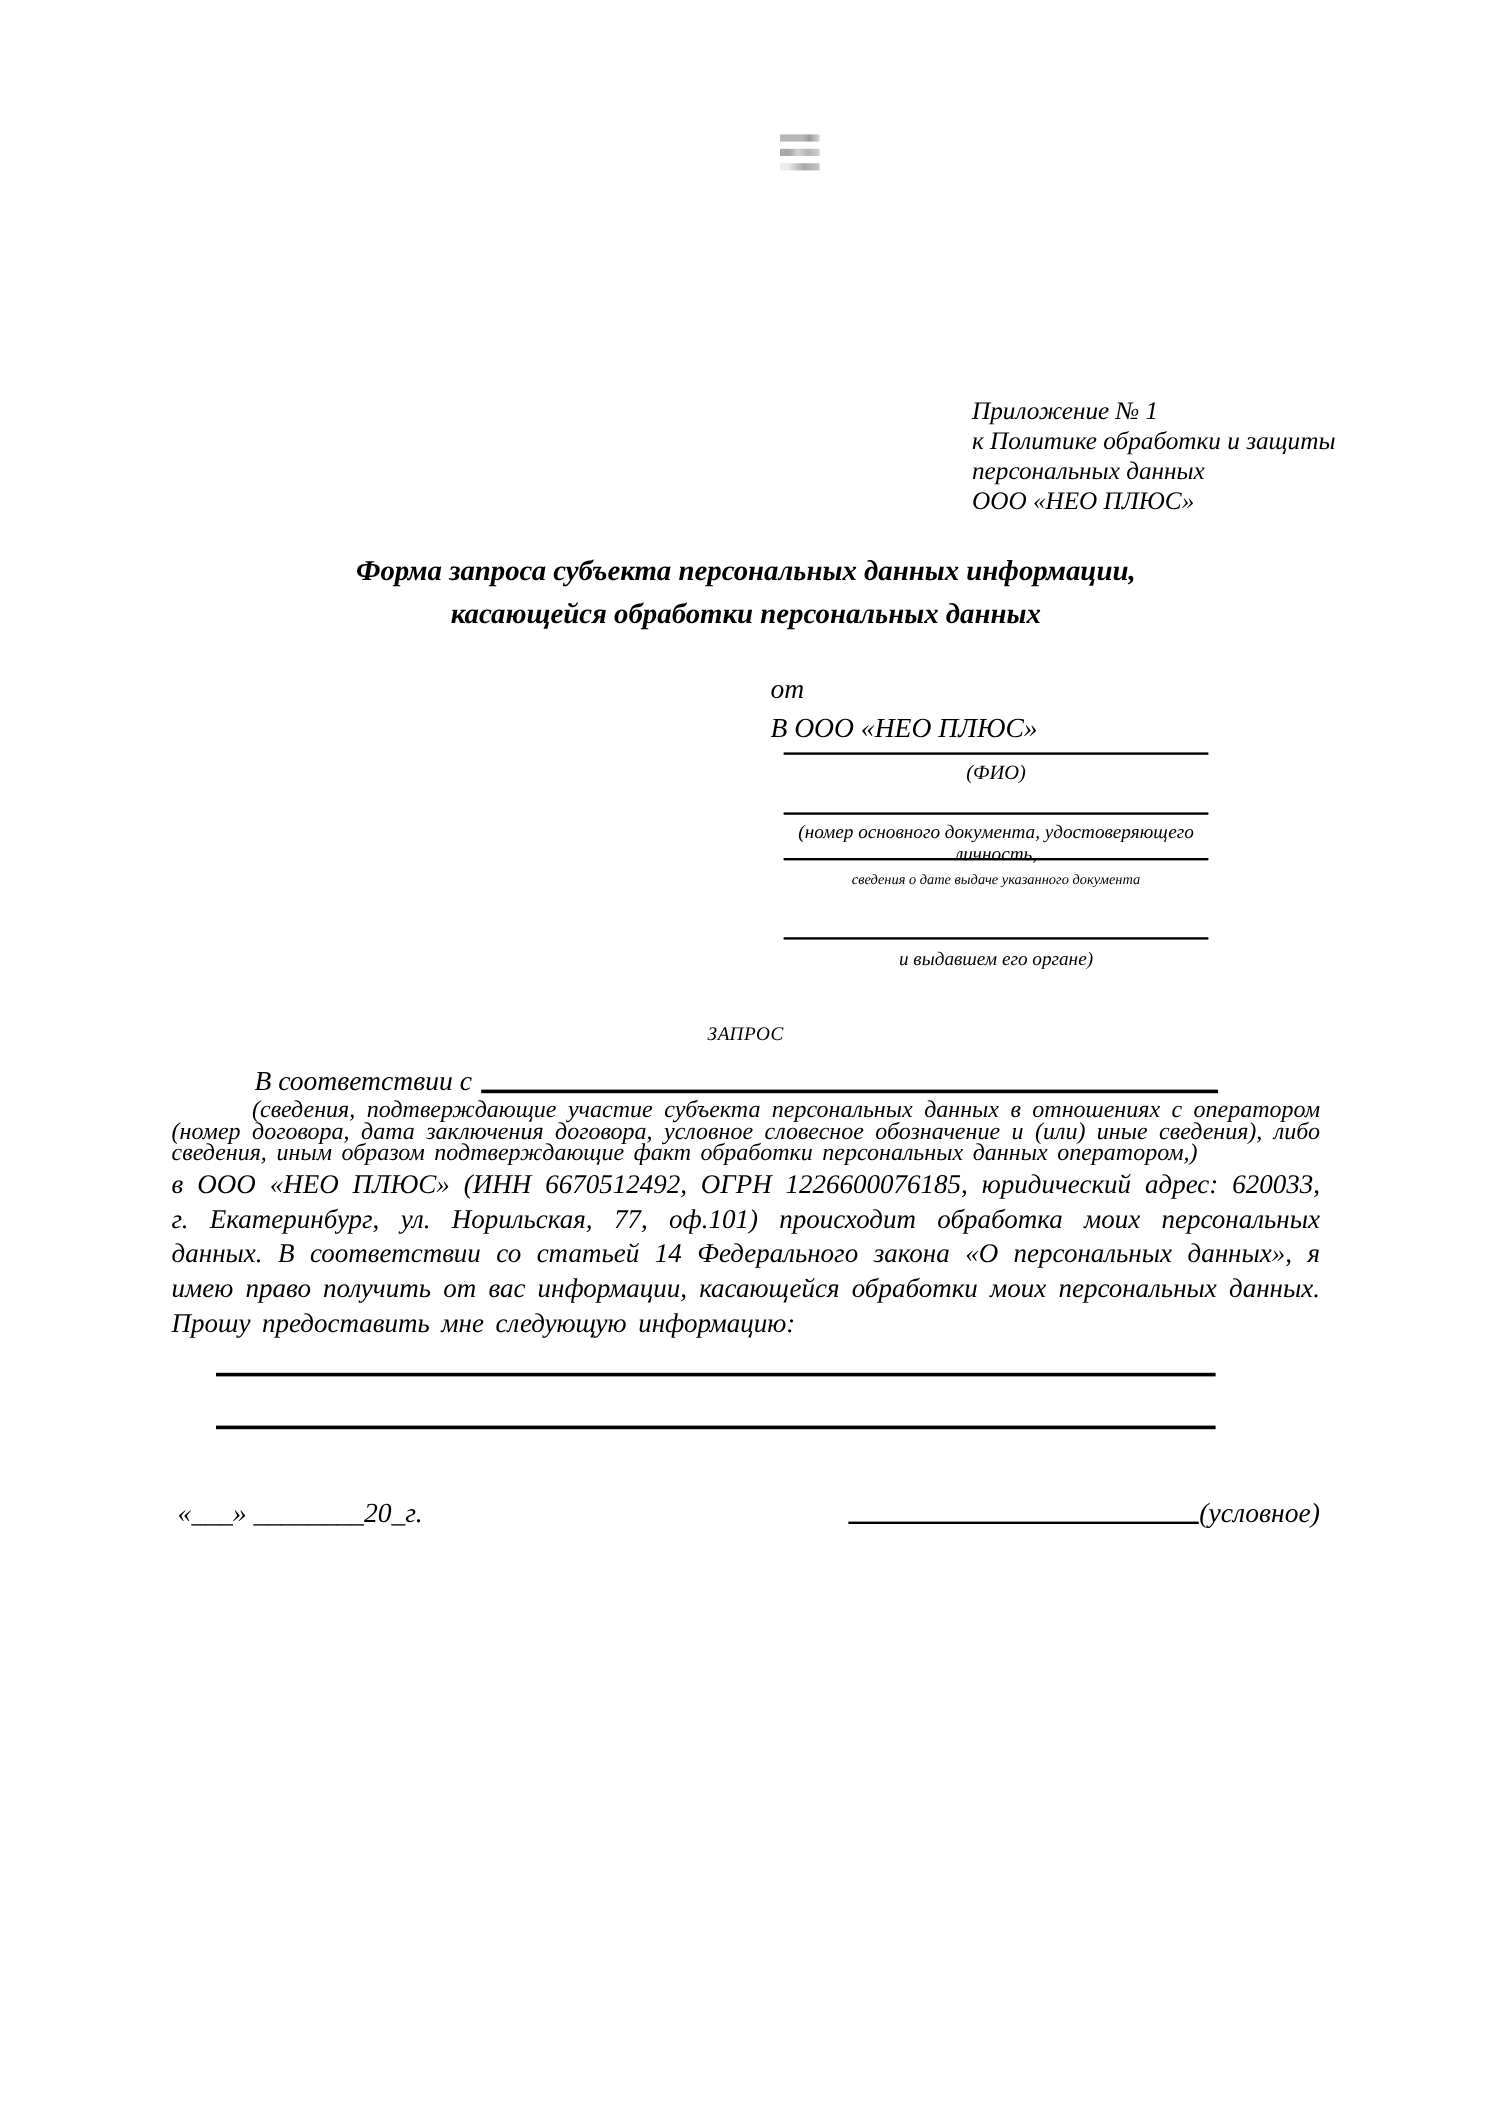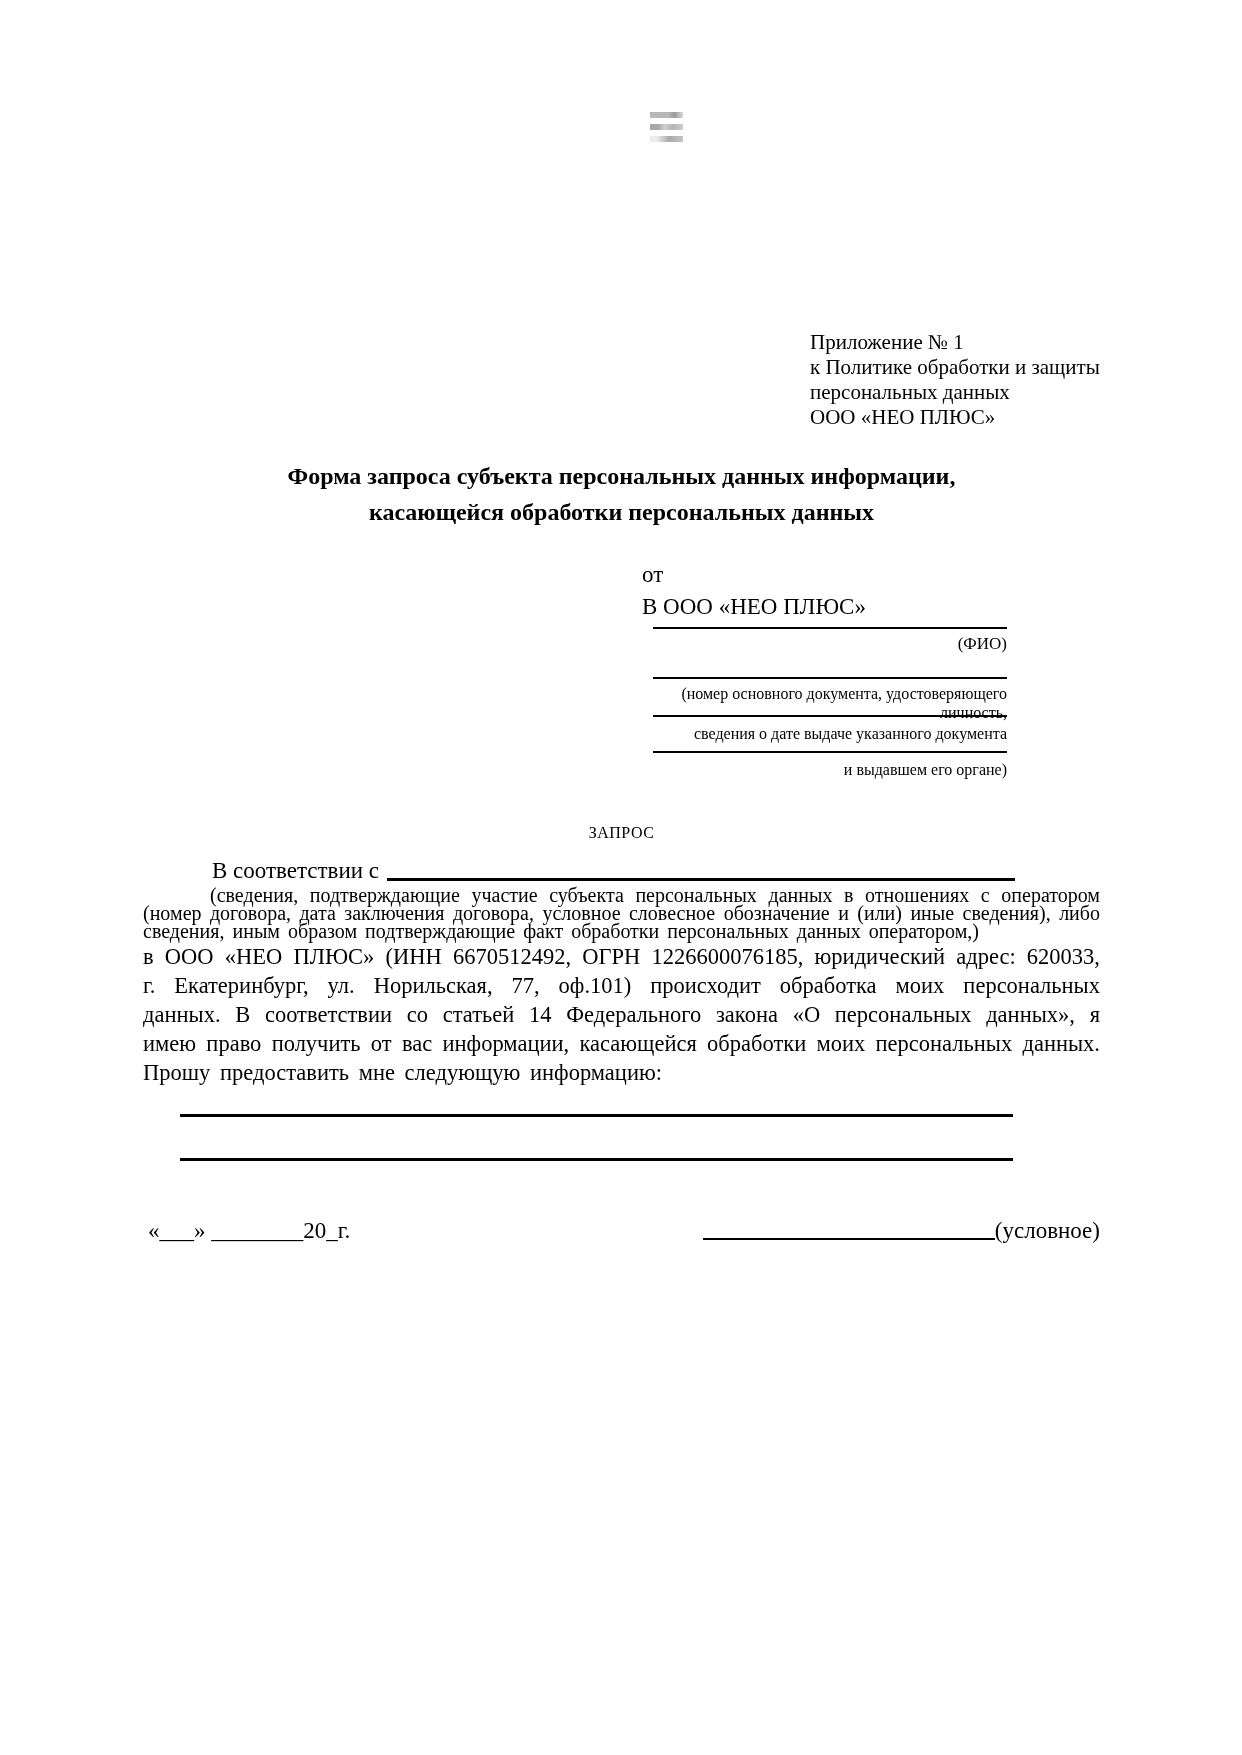--- a/index.html
+++ b/index.html
@@ -1,15 +1,15 @@
 <!DOCTYPE html>
 <html><head>
 <meta charset="utf-8">
 <style>
-  * { margin:0; padding:0; box-sizing:border-box; }
+  * { margin:0; padding:0; box-sizing:border-box;font-style:italic; }
   html,body { background:#ffffff; }
   .page {
     position:relative;
     width:1242px;
     height:1755px;
     background:#ffffff;
     color:#000000;
     font-family:"Liberation Serif","DejaVu Serif",serif;
     padding-left:143px;
     padding-right:142px;
@@ -47,24 +47,24 @@
     margin-left:499px;
     font-size:23px;
     line-height:32px;
   }
 
   .fields { margin-top:4px; margin-left:510px; width:354px; }
   .field {
     border-top:2px solid #000;
     text-align:center;
   }
-  .field .cap { display:block; padding-top:5px;text-align:right; }
+  .field .cap { display:block; padding-top:5px; }
   .field.f1 { height:50px; font-size:17px; line-height:20px; }
   .field.f2 { height:38px; font-size:16px; line-height:19px; }
-  .field.f3 { height:36px; font-size:16px; line-height:19px; padding-top:2px; }
+  .field.f3 { height:66px; font-size:12px; line-height:19px; padding-top:2px; }
   .field.f4 { height:32px; font-size:16px; line-height:19px; padding-top:2px; }
 
   .request-heading {
     margin-top:37px;
     text-align:center;
     font-size:16px;
     line-height:26px;
     letter-spacing:0.5px;
   }
 

